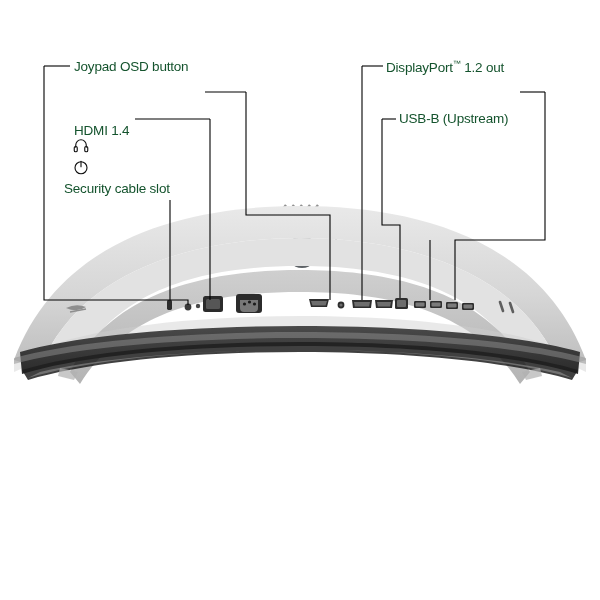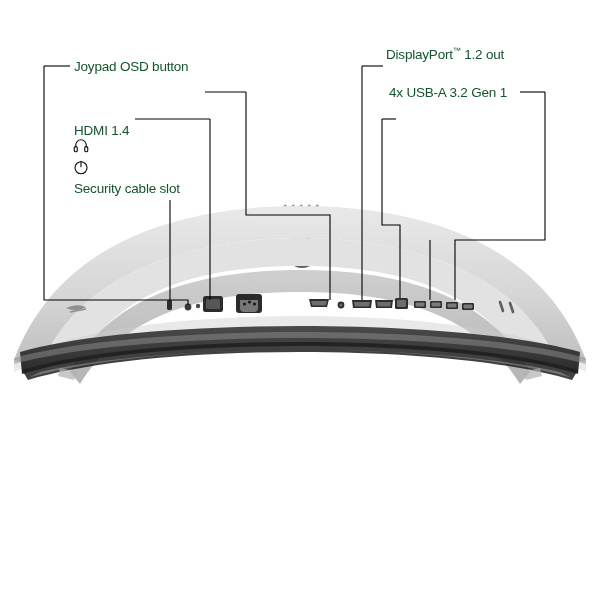--- a/index.html
+++ b/index.html
@@ -223,20 +223,20 @@
       <circle cx="12" cy="13" r="8"></circle>
       <path d="M12 4.5 v7"></path>
     </svg>
   </div>
 
   <div class="label" style="left:74px; top:60px;">Joypad OSD button</div>
 
 
   <div class="label" style="left:74px; top:112px;margin-top:12px;">HDMI 1.4</div>
 
-  <div class="label" style="left:74px; top:182px;">Security cable slot</div>
-
-  <div class="label" style="left:386px; top:47px;"><span>DisplayPort</span><span class="sup-mark">™</span><span> 1.2 out</span></div>
-
-  <div class="label" style="left:389px; top:86px;">4x USB-A 3.2 Gen 1</div>
-
+  <div class="label" style="left:64px; top:182px;">Security cable slot</div>
+
+  <div class="label" style="left:386px; top:60px;"><span>DisplayPort</span><span class="sup-mark">™</span><span> 1.2 out</span></div>
+
+
+  <div class="label" style="left:399px; top:112px;">USB-B (Upstream)</div>
 
 </div>
 
 </body></html>

